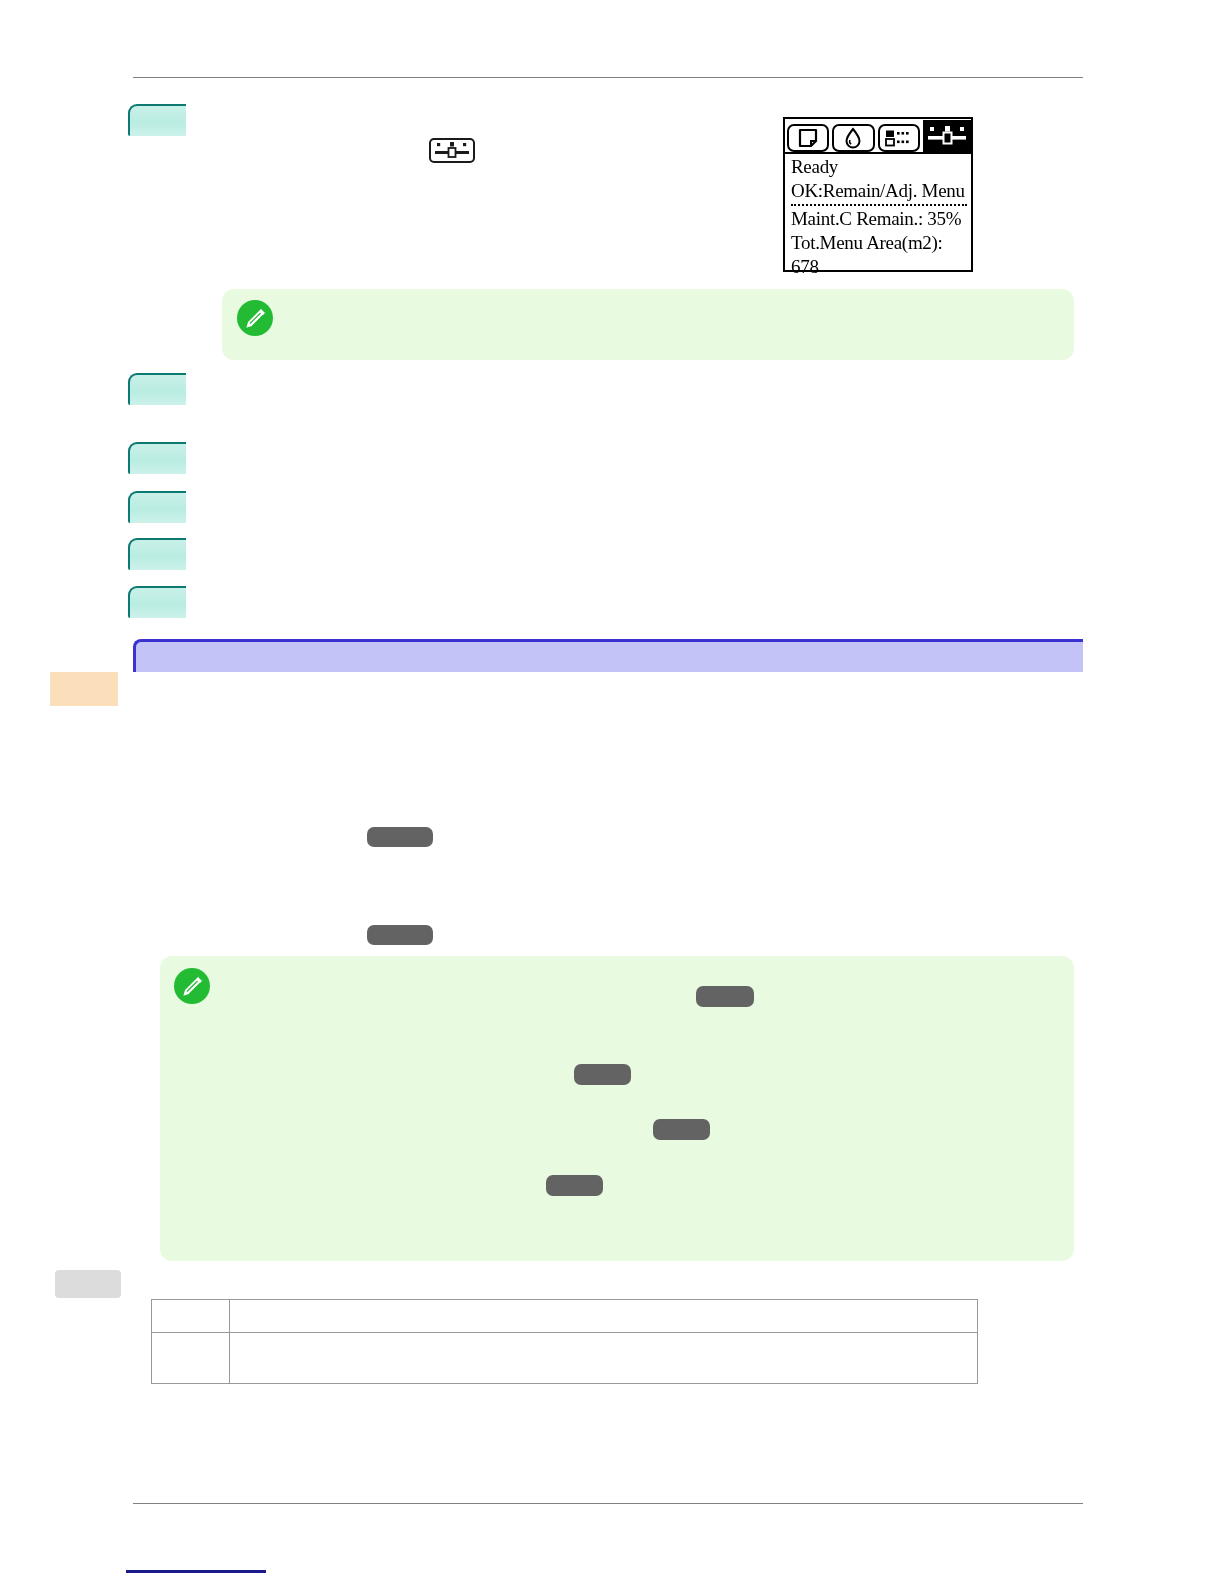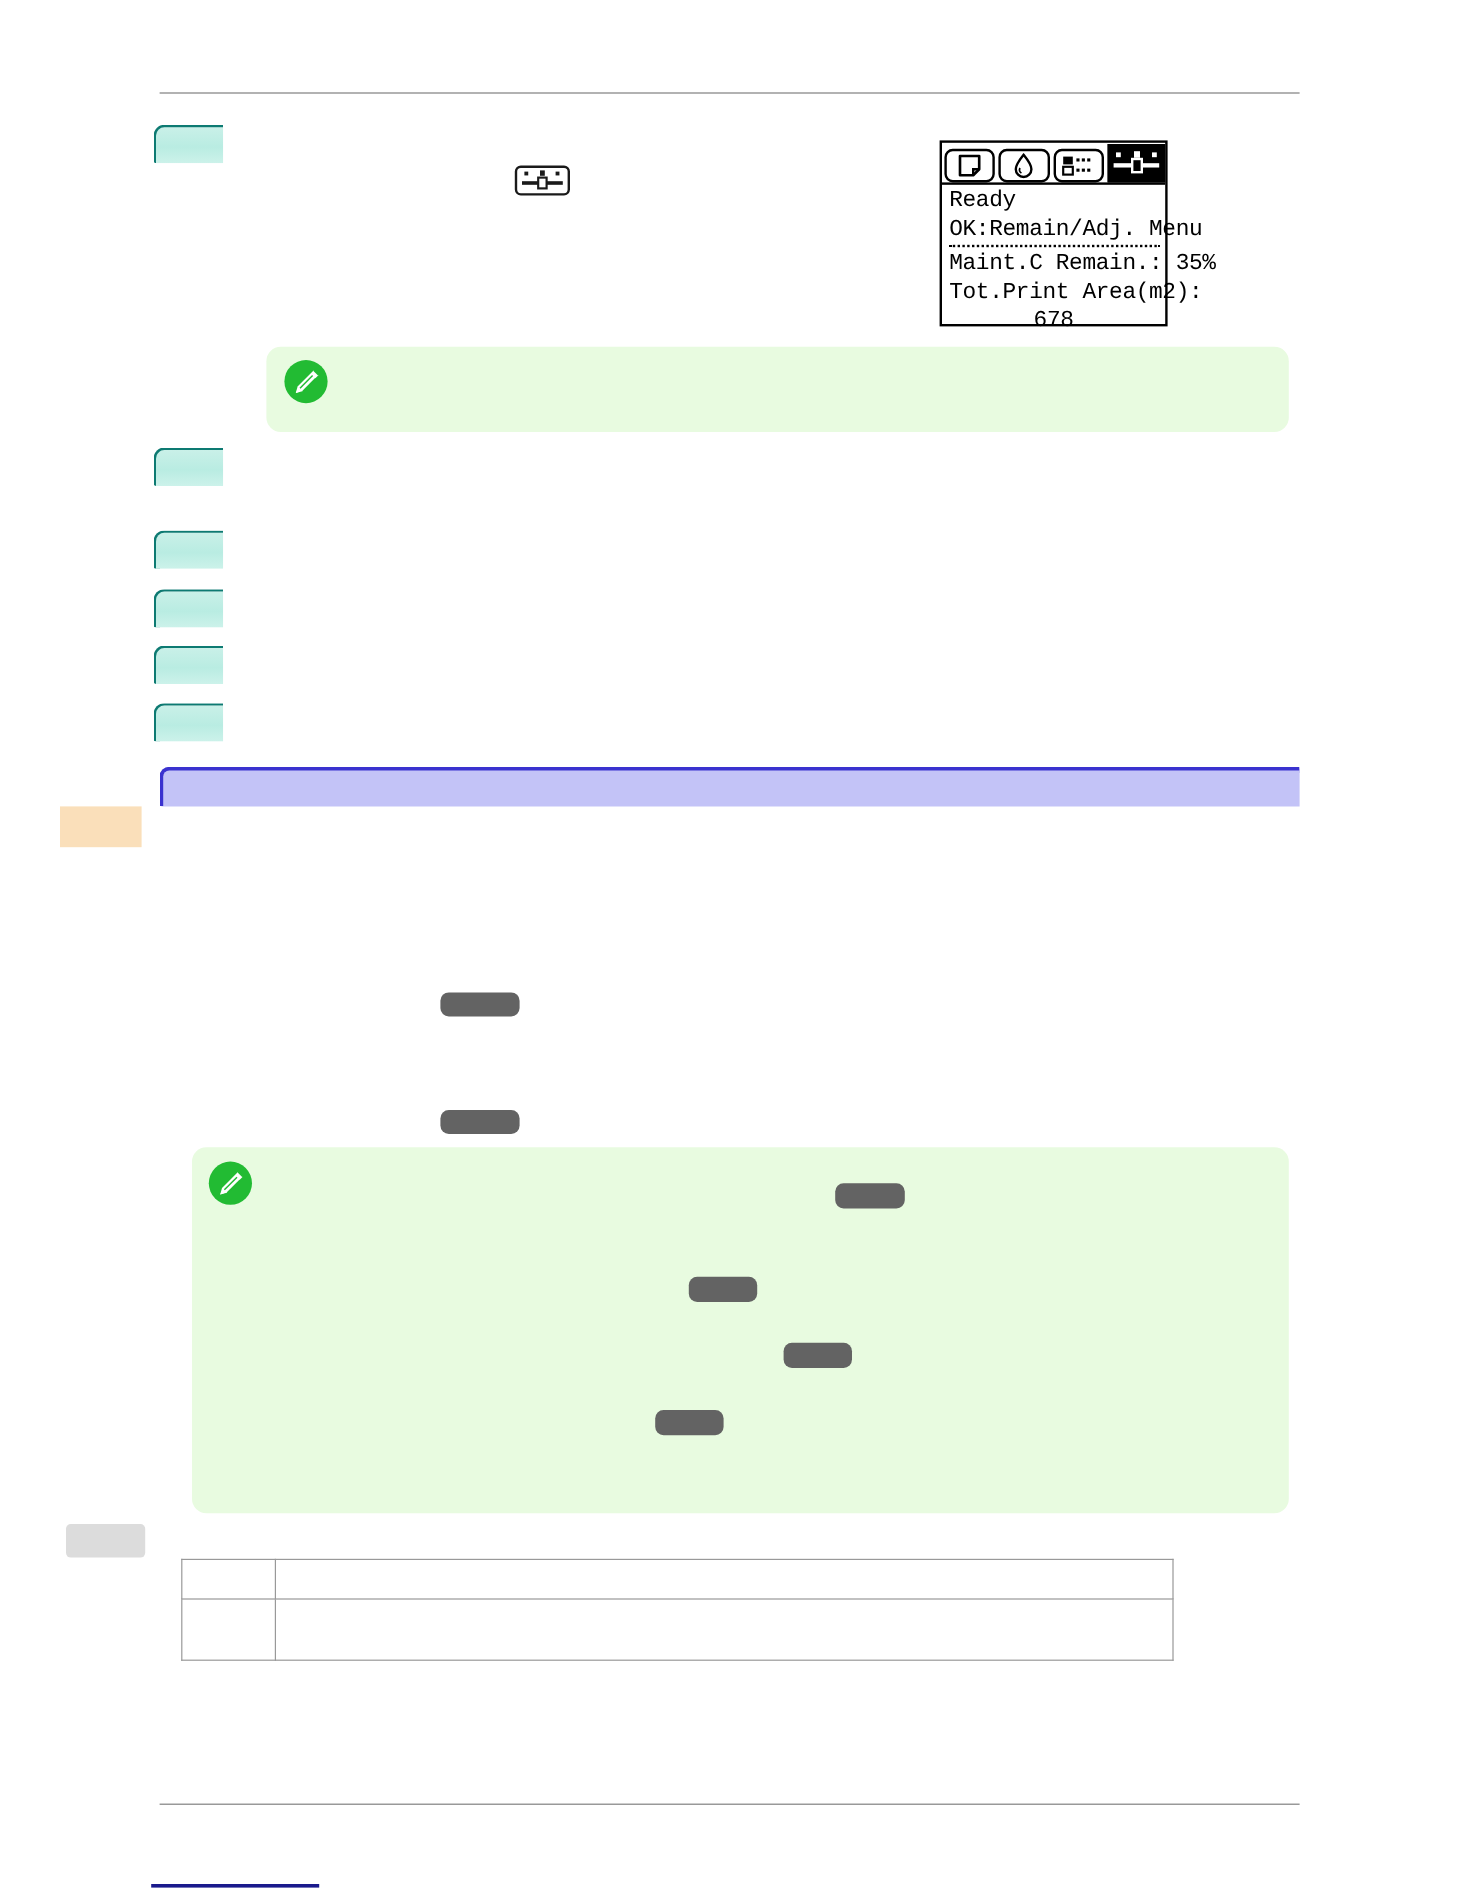--- a/index.html
+++ b/index.html
@@ -94,32 +94,32 @@
   }
   .lcd-sep {
     height: 2px;
     background: #000;
     margin: 0;
   }
   .lcd-body {
     padding: 1px 4px 0 6px;
   }
   .lcd-line {
-    font-family: Liberation Mono, monospace;
+    font-family: Liberation Serif, serif;
     font-size: 19px;
     line-height: 24px;
     white-space: nowrap;
     letter-spacing: -0.3px;
   }
   .lcd-dotted {
     border-top: 2px dotted #000;
     margin: 1px 0 1px 0;
     height: 0;
   }
-  .lcd-right { text-align: center; padding-right: 2px; }
+  .lcd-right { text-align: left; padding-right: 2px; }
 
   
   .key-icon {
     position: absolute;
     left: 429px;
     top: 138px;
     width: 46px;
     height: 25px;
     border: 2px solid #1a1a1a;
     border-radius: 5px;
@@ -265,21 +265,21 @@
 
     </div>
 
     <div class="lcd-sep"></div>
 
     <div class="lcd-body">
       <div class="lcd-line">Ready</div>
       <div class="lcd-line">OK:Remain/Adj. Menu</div>
       <div class="lcd-dotted"></div>
       <div class="lcd-line">Maint.C Remain.: 35%</div>
-      <div class="lcd-line">Tot.Print Area(m2):</div>
+      <div class="lcd-line">Tot.Menu Area(m2):</div>
       <div class="lcd-line lcd-right">678</div>
     </div>
   </div>
 
   <div class="note-box" style="left:222px; top:289px; width:852px; height:71px;">
     <div class="note-icon" style="left:15px; top:11px;">
       <svg width="36" height="36" viewBox="0 0 36 36">
         <path d="M24.5 8.5 L28.5 12.5 L15 26 L9.5 27.5 L11 22 Z" fill="#ffffff"></path>
         <path d="M24.5 8.5 L28.5 12.5" stroke="#22bb33" stroke-width="1.4"></path>
         <path d="M13 23.5 L23.5 13" stroke="#22bb33" stroke-width="1.2"></path>

